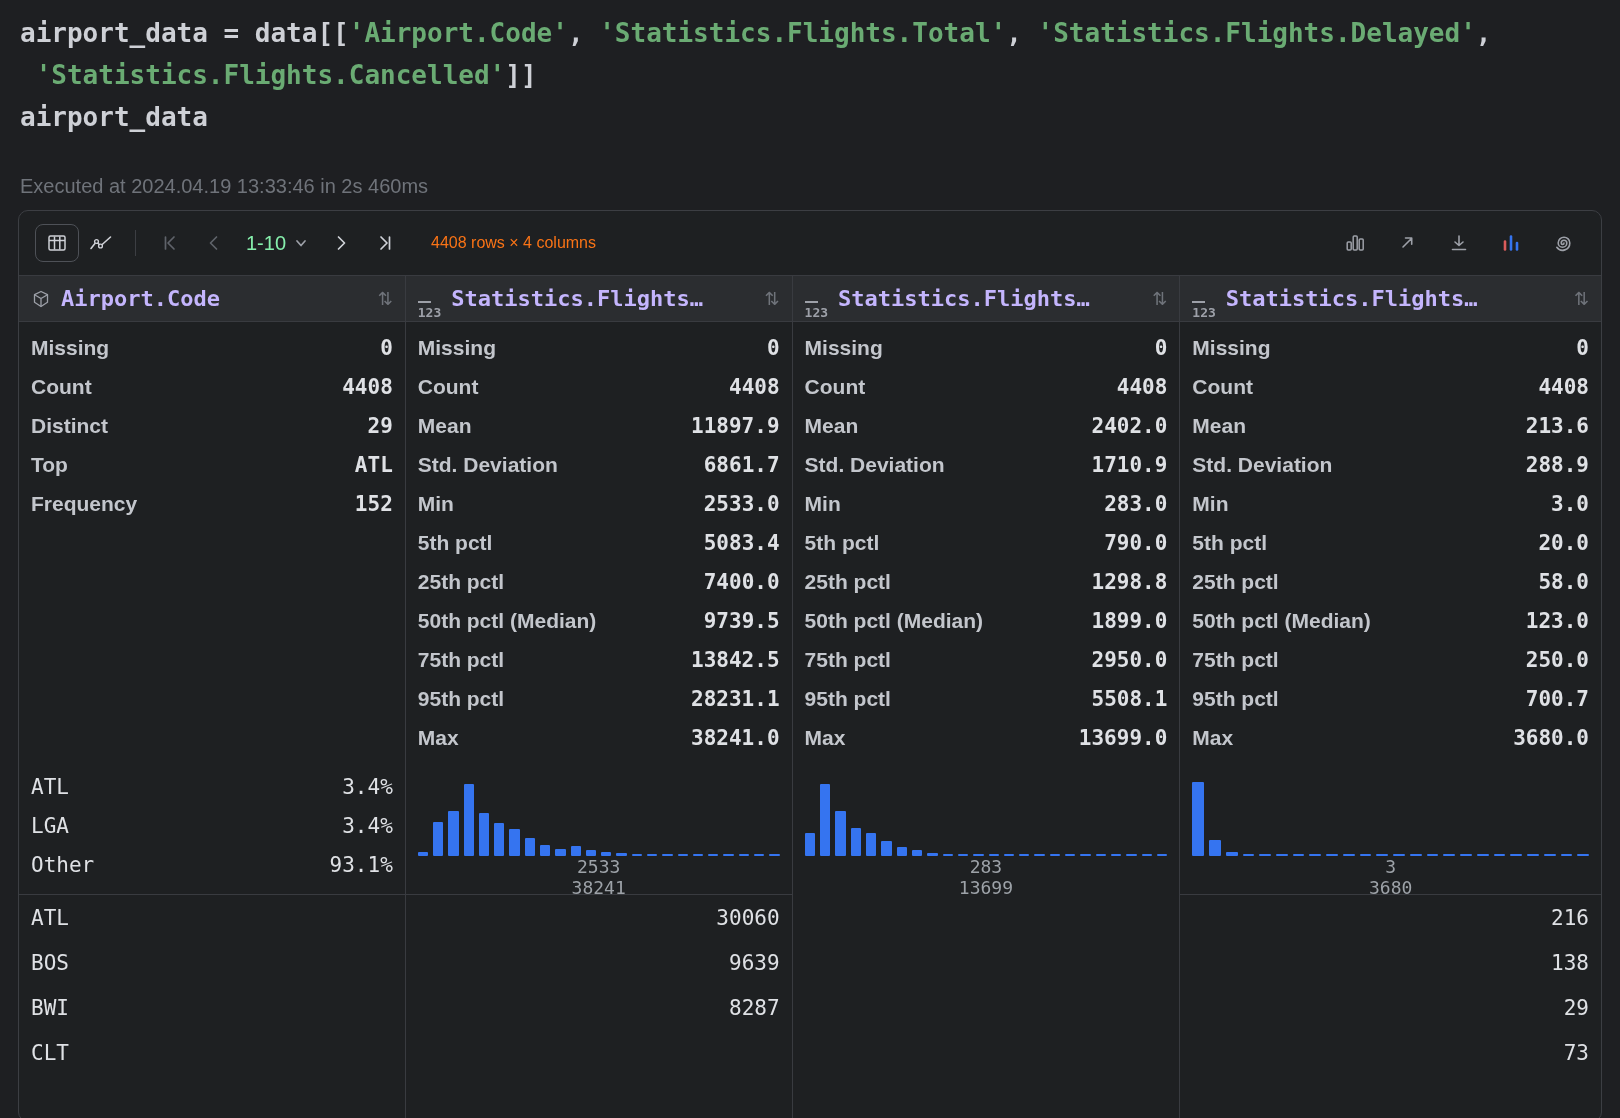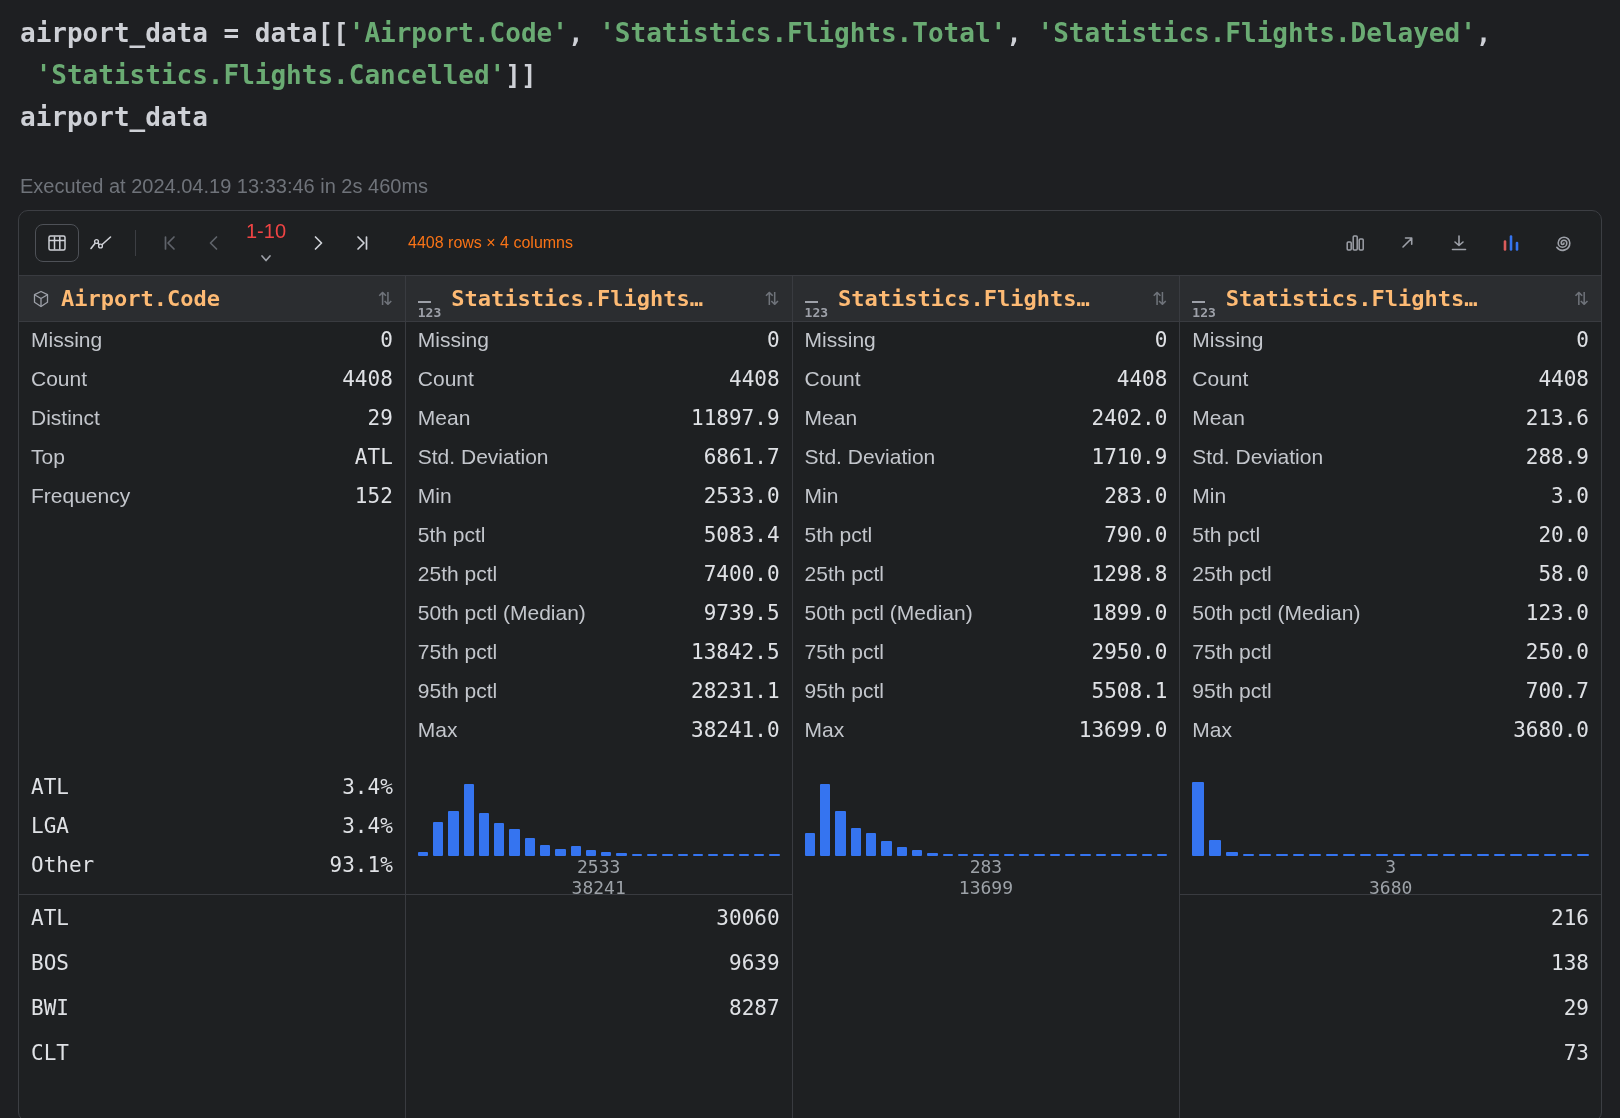--- a/index.html
+++ b/index.html
@@ -34,51 +34,51 @@
   
   .toolbar { height:64px; flex:0 0 64px; display:flex; align-items:center; padding:0 16px; }
   .tb-btn {
     width:44px; height:38px; display:flex; align-items:center; justify-content:center;
     background:none; border:1px solid transparent; border-radius:8px; padding:0; cursor:pointer;
   }
   .tb-btn.selected { border-color:#4e5157; }
   .tb-divider { width:1px; height:26px; background:#3c3e43; margin:0 12px; }
   .page-select {
     display:flex; align-items:center; gap:7px; background:none; border:none; cursor:pointer;
-    color:#ef4444; font-family:"Liberation Sans",sans-serif; font-size:20px; padding:0 10px;flex-direction:column;
+    color:#86efac; font-family:"Liberation Sans",sans-serif; font-size:20px; padding:0 10px;
   }
   .summary { margin-left:24px; color:#f97316; font-size:16px; white-space:nowrap; }
   .tb-spacer { flex:1; }
   .tb-right { display:flex; align-items:center; gap:8px; }
 
   
   .grid { flex:1; display:flex; min-height:0; }
   .col { display:flex; flex-direction:column; min-width:0; }
   .col + .col { border-left:1px solid #393b40; }
   .col-1 { flex:387 0 0; } .col-2 { flex:387 0 0; } .col-3 { flex:388 0 0; } .col-4 { flex:422 0 0; }
 
   .col-header {
     height:47px; flex:0 0 47px; background:#2b2d30;
     border-top:1px solid #393b40; border-bottom:1px solid #393b40;
     display:flex; align-items:center; gap:10px; padding:0 12px; cursor:pointer;
   }
   .col-name {
     font-family:"DejaVu Sans Mono",monospace; font-weight:600; font-size:22px;
-    color:#fdba74; white-space:nowrap; overflow:hidden;
+    color:#c4b5fd; white-space:nowrap; overflow:hidden;
   }
   .sort-icon { margin-left:auto; color:#6f737a; font-size:18px; font-family:"DejaVu Sans",sans-serif; cursor:pointer; }
   .type-icon { display:flex; align-items:center; }
   .num-type {
     position:relative; font-family:"DejaVu Sans Mono",monospace; font-weight:700;
     font-size:13px; color:#9da0a8; padding-top:4px;margin-top:24px;
   }
   .num-type::before { content:""; position:absolute; top:0; left:0; width:13px; height:2px; background:#9da0a8; }
 
   .col-stats { height:430px; flex:0 0 430px; padding-top:6px; }
-  .stat-row { height:39px; display:flex; align-items:flex-start; justify-content:space-between; padding:0 12px; }
+  .stat-row { height:39px; display:flex; align-items:center; justify-content:space-between; padding:0 12px;font-weight:bold; }
   .stat-label { font-size:21px; color:#c3c6cc; white-space:nowrap; }
   .stat-value { font-family:"DejaVu Sans Mono",monospace; font-size:21px; color:#dfe1e5; white-space:nowrap; }
 
   .col-hist { height:142px; flex:0 0 142px; display:flex; flex-direction:column; justify-content:flex-end; padding:0 12px 10px 12px; }
   .hist-bars { height:82px; display:flex; align-items:flex-end; gap:5px; }
   .hist-bar { flex:1; background:#3574f0; border-radius:1px; min-height:2px; }
   .hist-labels { height:28px; display:flex; justify-content:space-between; align-items:center;
     font-family:"DejaVu Sans Mono",monospace; font-size:18px; color:#9da2a8;flex-direction:column; }
   .cat-row { height:39px; display:flex; align-items:center; justify-content:space-between; }
   .cat-label, .cat-value { font-family:"DejaVu Sans Mono",monospace; font-size:21px; color:#dfe1e5; }

